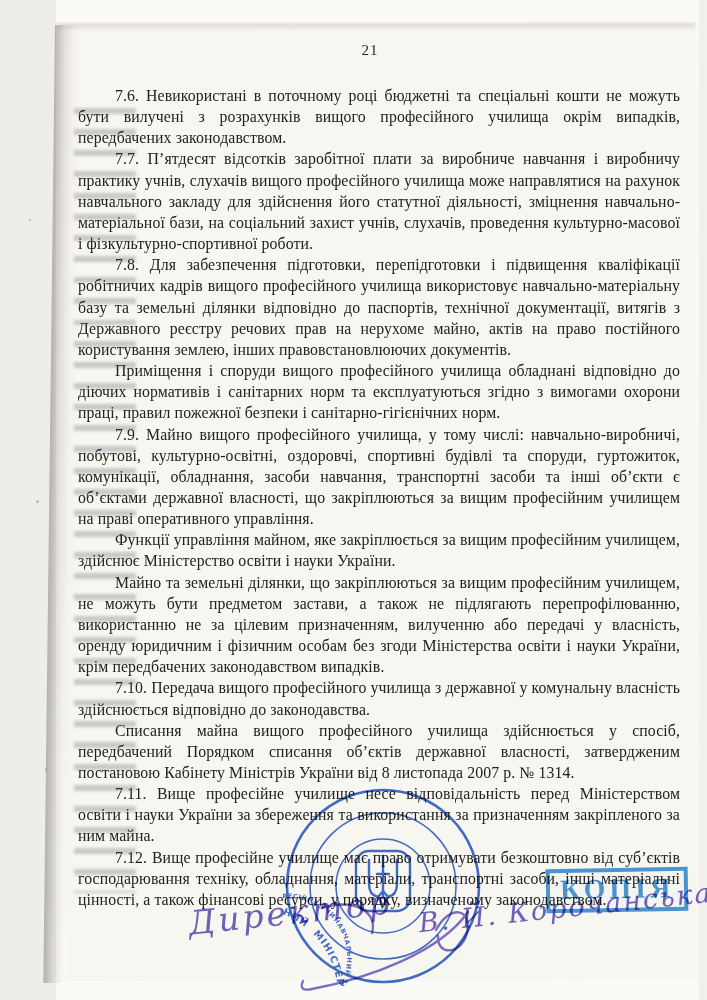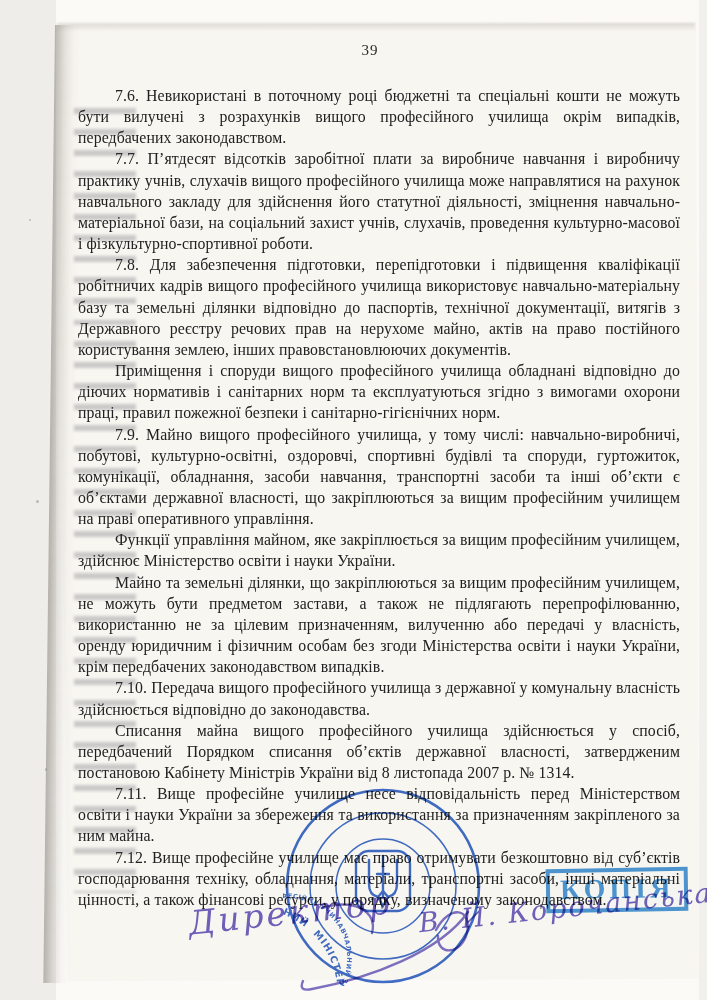--- a/index.html
+++ b/index.html
@@ -93,21 +93,21 @@
 
 <div class="scan">
 
   <div class="paper"></div>
   <div class="edge-left"></div>
   <div class="edge-top"></div>
   <div class="speck" style="left:36px;top:500px;width:3px;height:3px;"></div>
   <div class="speck" style="left:29px;top:219px;width:2px;height:2px;"></div>
   <div class="speck" style="left:45px;top:768px;width:2px;height:3px;"></div>
 
-  <div class="page-num">39</div>
+  <div class="page-num">21</div>
 
   <div class="body-text" id="paragraphs">
       <p>7.6. Невикористані в поточному році бюджетні та спеціальні кошти не можуть бути вилучені з розрахунків вищого професійного училища окрім випадків, передбачених законодавством.</p>
       <p>7.7. П’ятдесят відсотків заробітної плати за виробниче навчання і виробничу практику учнів, слухачів вищого професійного училища може направлятися на рахунок навчального закладу для здійснення його статутної діяльності, зміцнення навчально-матеріальної бази, на соціальний захист учнів, слухачів, проведення культурно-масової і фізкультурно-спортивної роботи.</p>
       <p>7.8. Для забезпечення підготовки, перепідготовки і підвищення кваліфікації робітничих кадрів вищого професійного училища використовує навчально-матеріальну базу та земельні ділянки відповідно до паспортів, технічної документації, витягів з Державного реєстру речових прав на нерухоме майно, актів на право постійного користування землею, інших правовстановлюючих документів.</p>
       <p>Приміщення і споруди вищого професійного училища обладнані відповідно до діючих нормативів і санітарних норм та експлуатуються згідно з вимогами охорони праці, правил пожежної безпеки і санітарно-гігієнічних норм.</p>
       <p>7.9. Майно вищого професійного училища, у тому числі: навчально-виробничі, побутові, культурно-освітні, оздоровчі, спортивні будівлі та споруди, гуртожиток, комунікації, обладнання, засоби навчання, транспортні засоби та інші об’єкти є об’єктами державної власності, що закріплюються за вищим професійним училищем на праві оперативного управління.</p>
       <p>Функції управління майном, яке закріплюється за вищим професійним училищем, здійснює Міністерство освіти і науки України.</p>
       <p>Майно та земельні ділянки, що закріплюються за вищим професійним училищем, не можуть бути предметом застави, а також не підлягають перепрофілюванню, використанню не за цілевим призначенням, вилученню або передачі у власність, оренду юридичним і фізичним особам без згоди Міністерства освіти і науки України, крім передбачених законодавством випадків.</p>
       <p>7.10. Передача вищого професійного училища з державної у комунальну власність здійснюється відповідно до законодавства.</p>

